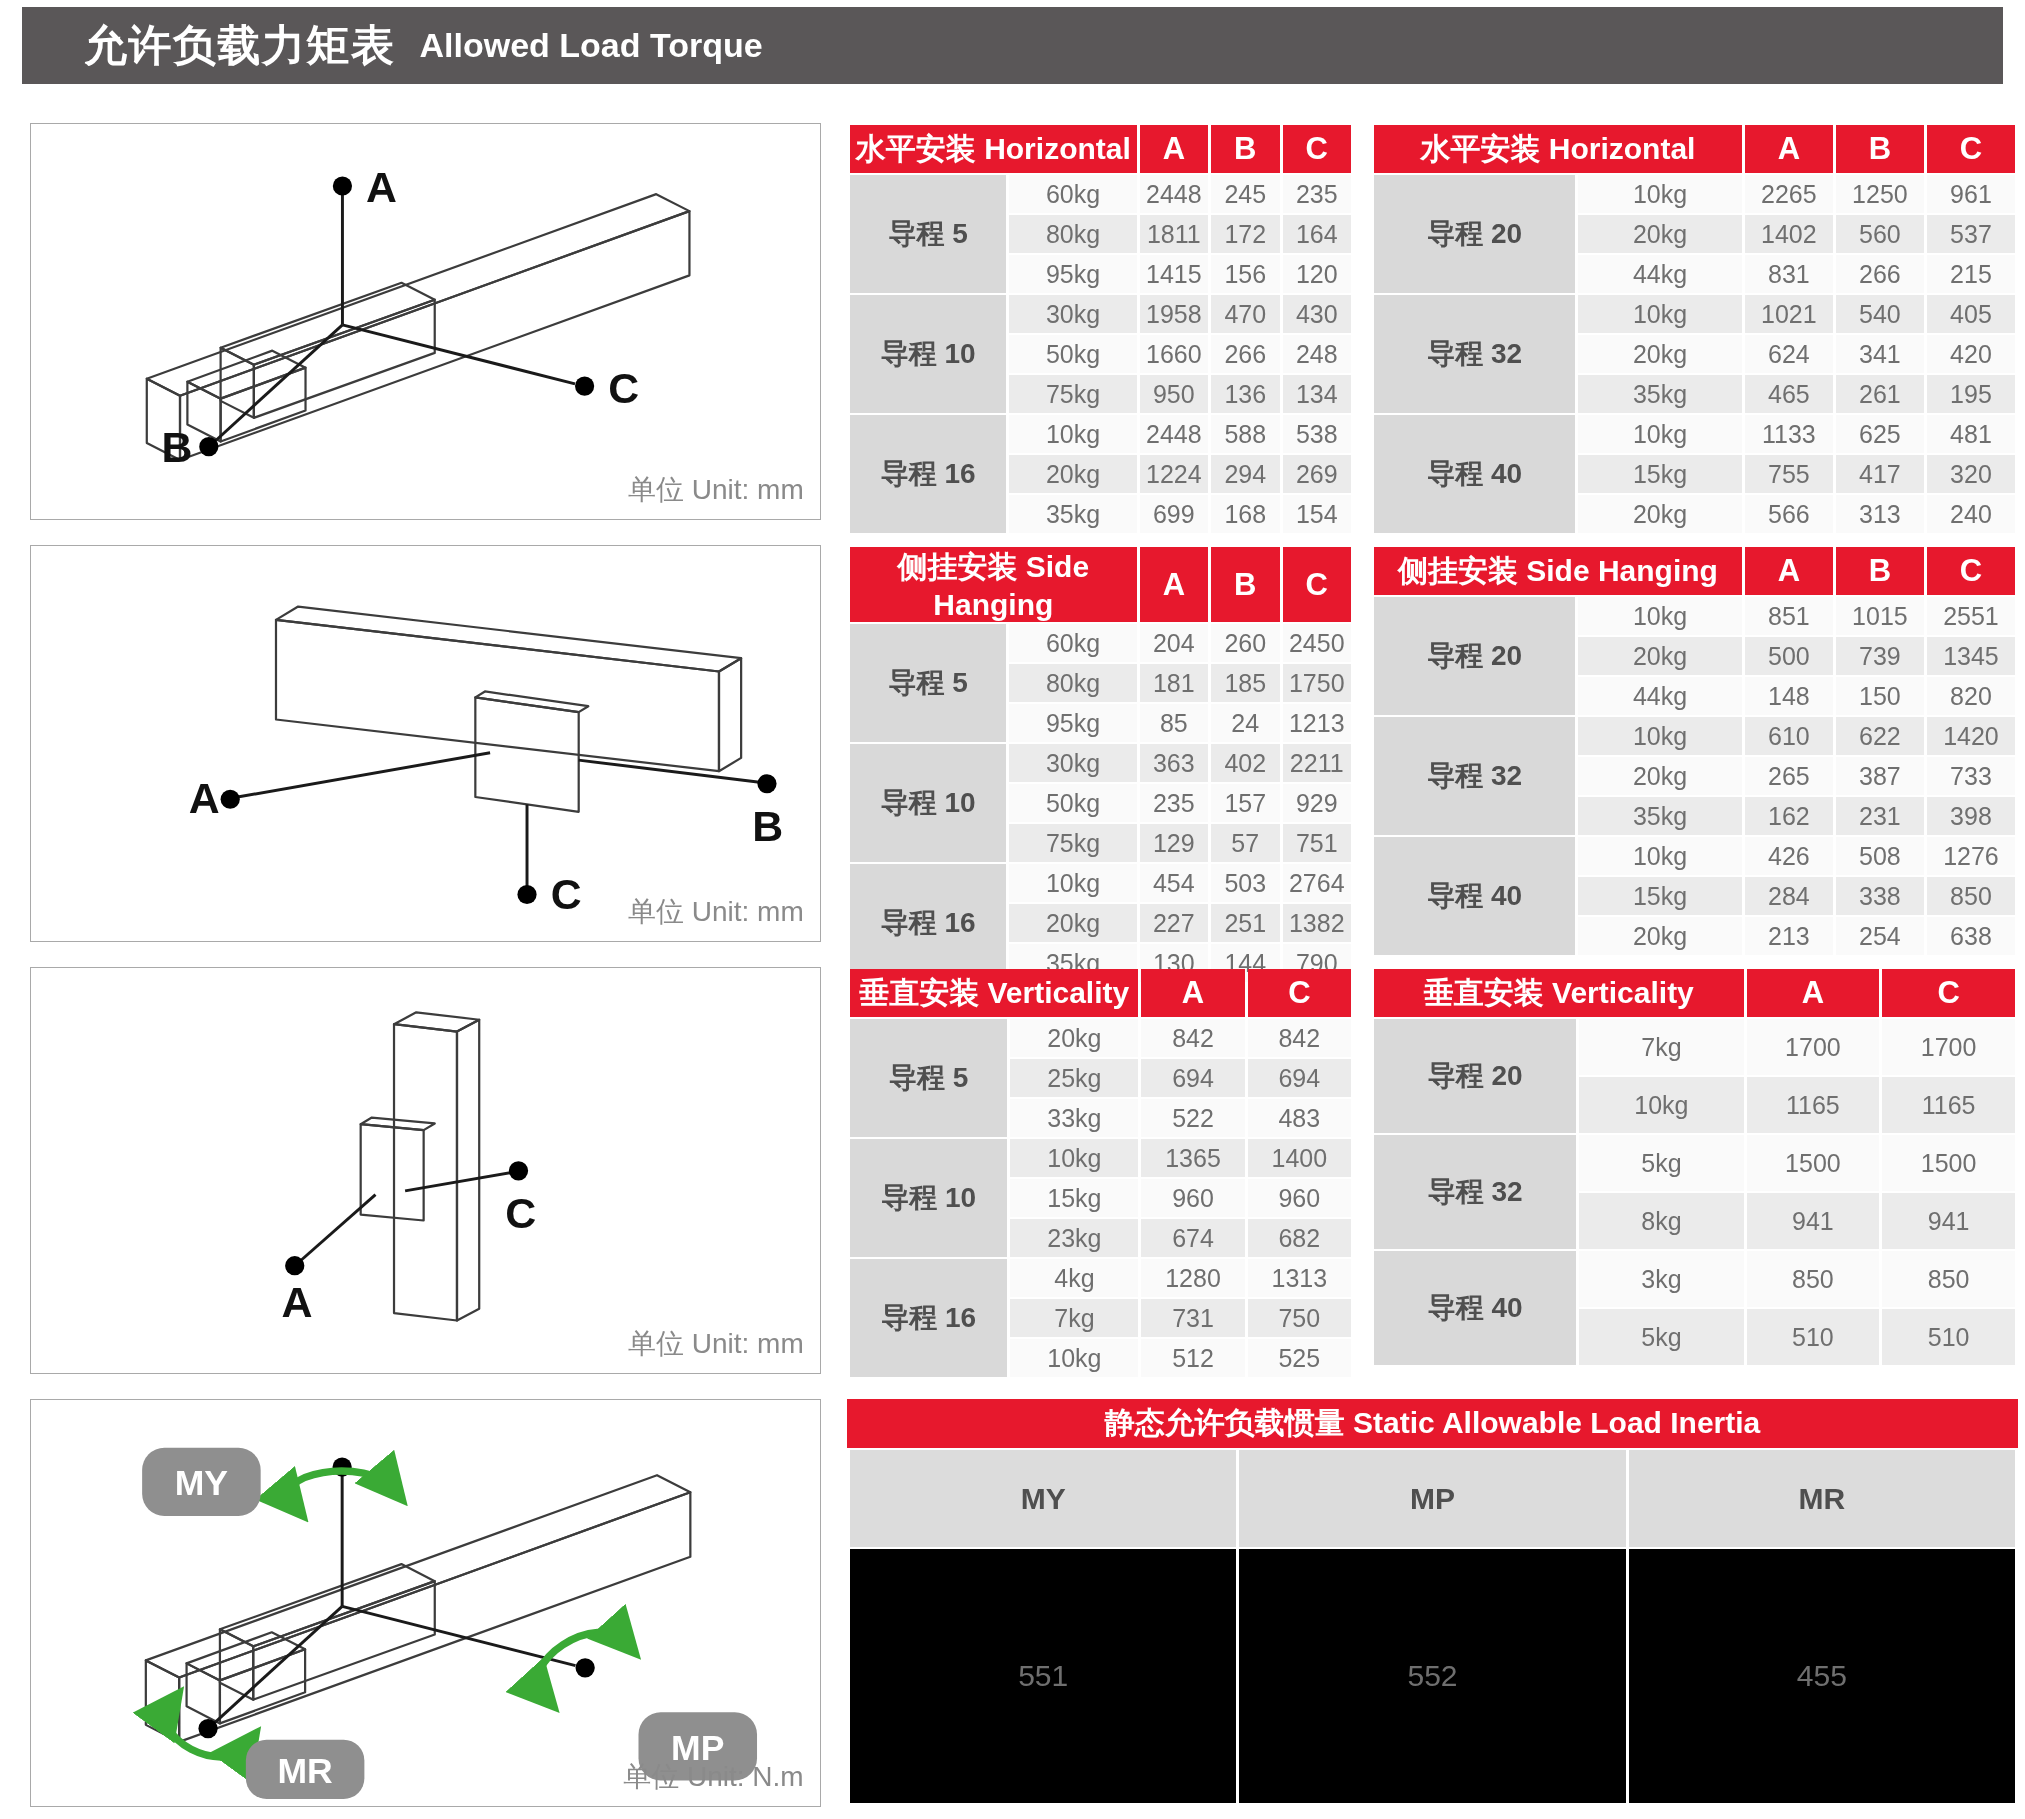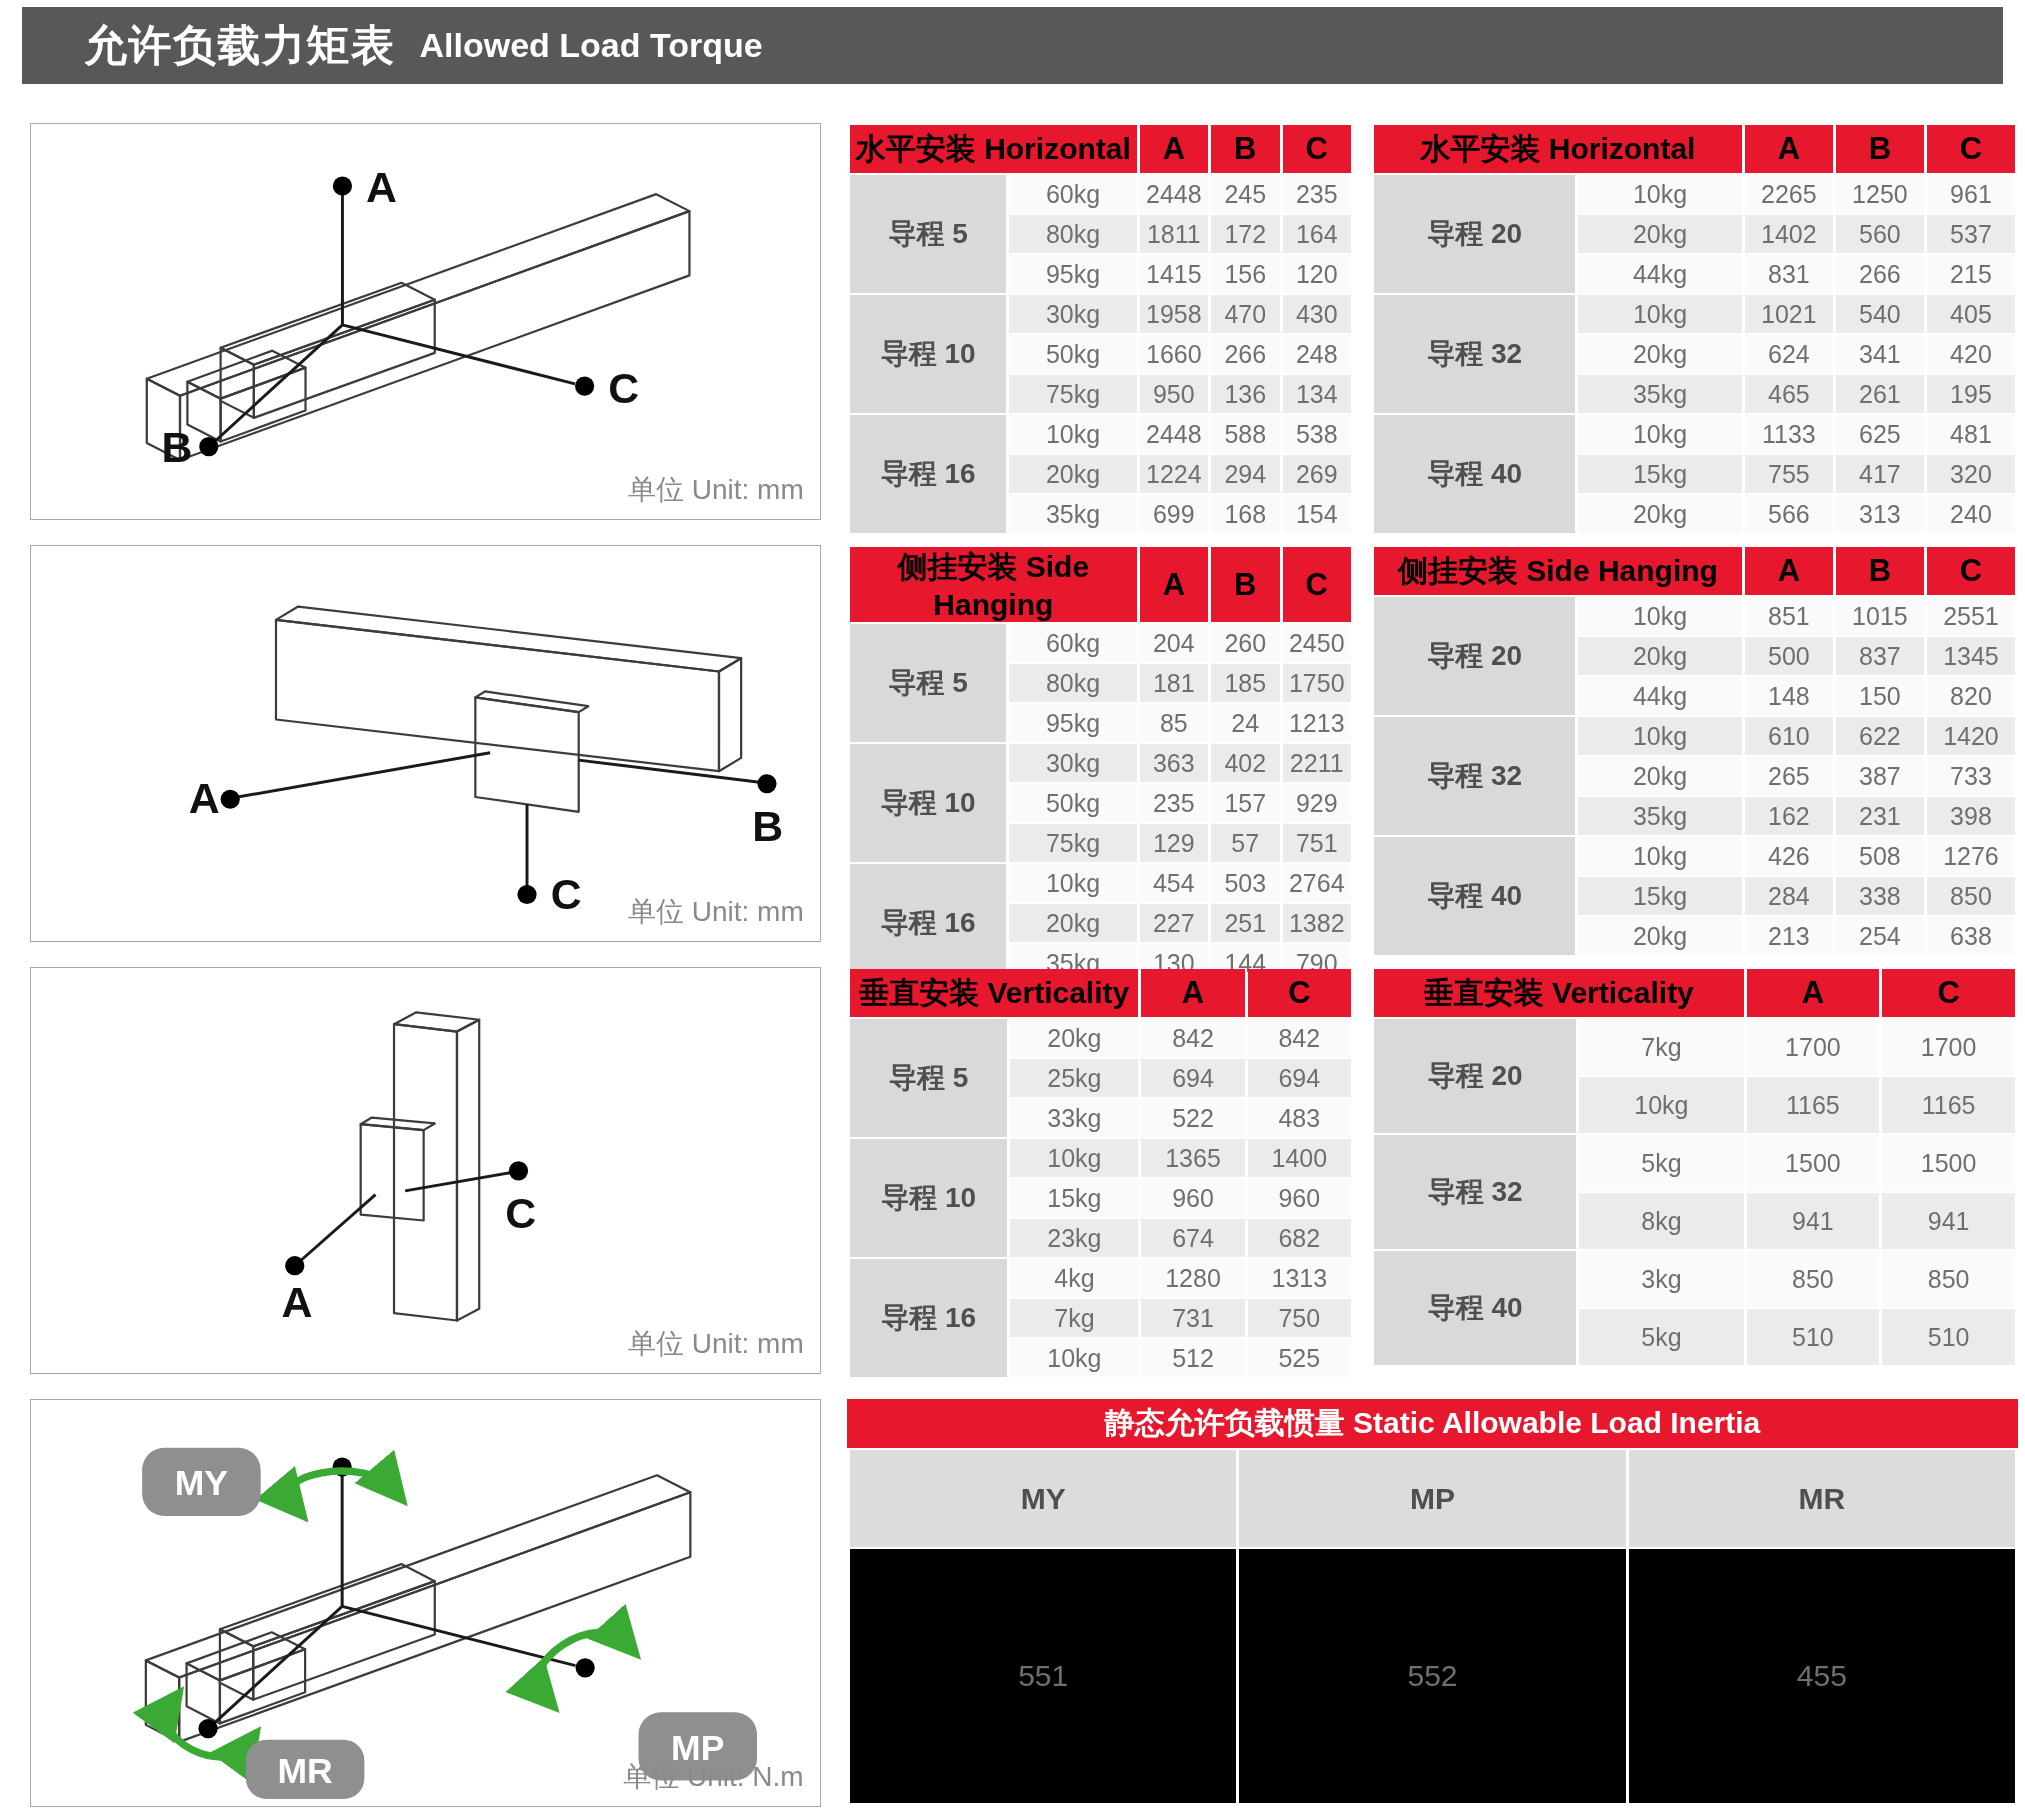--- a/index.html
+++ b/index.html
@@ -33,21 +33,21 @@
   figure.diagram svg{width:100%;height:100%;display:block;}
   figcaption.unit{
     position:absolute;right:16.3px;bottom:10.4px;color:#8a8a8a;font-size:28px;
   }
   .tables-pair{
     display:grid;grid-template-columns:507px 647px;column-gap:17px;align-items:start;
   }
   table.load-table{
     border-collapse:separate;border-spacing:3px 2.2px;table-layout:fixed;width:100%;
   }
-  table.load-table thead th{height:48px;background:var(--red);color:#000000;vertical-align:middle;}
+  table.load-table thead th{height:48px;background:var(--red);color:#ffffff;vertical-align:middle;}
   table.load-table th.t-title{font-size:30px;font-weight:bold;text-align:center;}
   table.load-table th.letter{font-size:31px;font-weight:bold;text-align:center;}
   table.load-table tbody td,table.load-table tbody th{height:38px;vertical-align:middle;text-align:center;}
   table.load-table.tall tbody td{height:56px;}
   table.load-table th.group{background:var(--groupbg);color:var(--grouptext);font-size:28px;font-weight:bold;margin-top:24px;}
   table.load-table td{color:var(--celltext);font-size:25px;}
   table.load-table tr.even td{background:var(--rowlight);}
   table.load-table tr.odd td{background:var(--rowdark);}
   .inertia{width:1171px;}
   .inertia .i-header{
@@ -381,21 +381,21 @@
             <tr class="even">
               <th class="group" rowspan="3">导程 20</th>
               <td class="weight">10kg</td>
               <td class="val">851</td>
               <td class="val">1015</td>
               <td class="val">2551</td>
             </tr>
             <tr class="odd">
               <td class="weight">20kg</td>
               <td class="val">500</td>
-              <td class="val">837</td>
+              <td class="val">739</td>
               <td class="val">1345</td>
             </tr>
             <tr class="even">
               <td class="weight">44kg</td>
               <td class="val">148</td>
               <td class="val">150</td>
               <td class="val">820</td>
             </tr>
             <tr class="odd">
               <th class="group" rowspan="3">导程 32</th>

